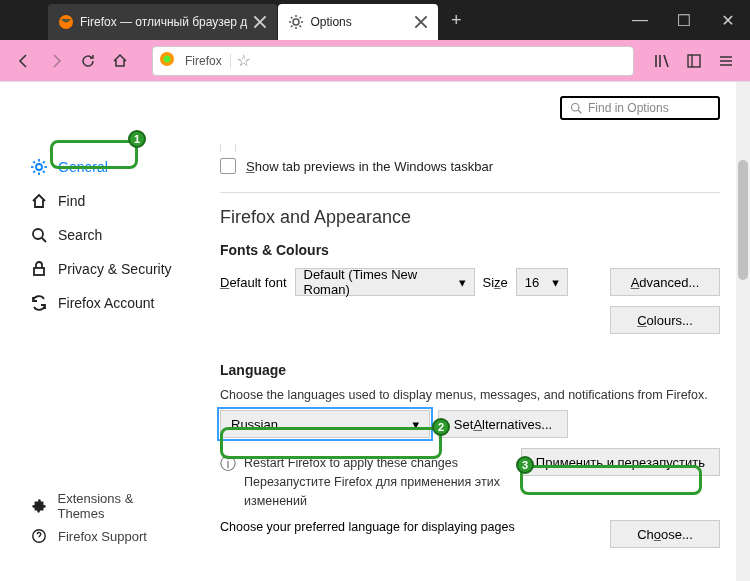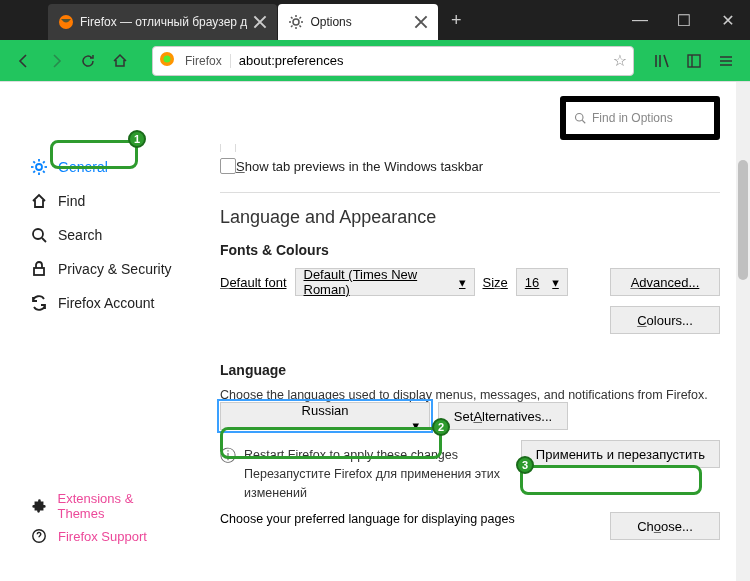--- a/index.html
+++ b/index.html
@@ -11,51 +11,51 @@
   .tab { display: flex; align-items: center; background: #3a3a3a; padding: 0 10px; height: 40px; min-width: 160px; border-top-left-radius: 4px; border-top-right-radius: 4px; margin-top: 4px; height: 36px; font-size: 12px; color: #eee; position: relative; }
   .tab.active { background: #fff; color: #222; }
   .tab .favicon { width: 16px; height: 16px; margin-right: 6px; display: flex; align-items: center; justify-content: center; }
   .tab .tab-label { flex: 1; white-space: nowrap; overflow: hidden; text-overflow: ellipsis; }
   .tab .tab-close { width: 14px; height: 14px; margin-left: 6px; }
   .newtab { width: 36px; display: flex; align-items: center; justify-content: center; color: #ccc; font-size: 18px; }
   .window-controls { margin-left: auto; display: flex; }
   .win-btn { width: 44px; display: flex; align-items: center; justify-content: center; color: #ccc; }
 
   
-  .toolbar { height: 42px; display: flex; align-items: center; gap: 4px; padding: 0 10px; border-bottom: 1px solid #ddd; background: #22c55e; }
+  .toolbar { height: 42px; display: flex; align-items: center; gap: 4px; padding: 0 10px; border-bottom: 1px solid #ddd; background: #f9a8d4; }
   .tb-btn { width: 28px; height: 28px; display: flex; align-items: center; justify-content: center; color: #333; border-radius: 4px; }
   .urlbar { flex: 1; height: 30px; border: 1px solid #ccc; border-radius: 4px; background: #fff; display: flex; align-items: center; margin: 0 10px 0 14px; }
   .urlbar .ff-icon { width: 20px; height: 20px; margin: 0 6px; }
   .urlbar .ff-label { font-size: 12px; color: #555; padding-right: 8px; border-right: 1px solid #ddd; }
   .urlbar input { border: none; outline: none; flex: 1; font-size: 13px; padding: 0 8px; background: transparent; }
   .urlbar .star { width: 26px; color: #888; text-align: center; }
 
   
   .content { display: flex; height: calc(100% - 82px); position: relative; }
   .sidebar { width: 190px; padding: 68px 0 10px 20px; display: flex; flex-direction: column; }
   .side-item { display: flex; align-items: center; height: 34px; padding: 0 10px; font-size: 14px; color: #222; border-radius: 4px; gap: 10px; cursor: pointer; }
   .side-item.selected { color: #0a84ff; position: relative; }
   .side-item .side-icon { width: 18px; height: 18px; display: flex; align-items: center; justify-content: center; }
   .sidebar-bottom { margin-top: auto; padding-bottom: 20px; }
-  .sidebar-bottom .side-item { font-size: 13px; color: #ec4899; height: 30px; }
+  .sidebar-bottom .side-item { font-size: 13px; color: #404040; height: 30px; }
 
   .main { flex: 1; padding: 14px 30px 0 30px; position: relative; overflow: hidden; }
 
-  .find-box { position: absolute; top: 14px; right: 30px; width: 160px; height: 44px; border: 6px solid #000000; border-radius: 3px; display: flex; align-items: center; padding: 0 8px; color: #888; font-size: 12px; gap: 6px; background: #fff; }
-
-  .ck-row { display: flex; align-items: center; gap: 0; margin-bottom: 6px; font-size: 13px; color: #222; }
+  .find-box { position: absolute; top: 14px; right: 30px; width: 160px; height: 24px; border: 2px solid #000000; border-radius: 3px; display: flex; align-items: center; padding: 0 8px; color: #888; font-size: 12px; gap: 6px; background: #fff; }
+
+  .ck-row { display: flex; align-items: center; gap: 10px; margin-bottom: 6px; font-size: 13px; color: #222; }
   .ck { width: 16px; height: 16px; border: 1px solid #999; border-radius: 2px; background: #fff; }
 
   hr.sep { border: 0; border-top: 1px solid #ddd; margin: 18px 0 14px; }
 
   h2.section { font-size: 18px; font-weight: 400; color: #333; margin: 6px 0 14px; }
   .subhead { font-size: 14px; font-weight: 700; color: #222; margin-bottom: 10px; }
-  .desc { font-size: 12.5px; color: #333; margin-bottom: 0; }
-
-  .font-row { display: flex; align-items: center; gap: 8px; font-size: 13px; text-decoration: underline; }
+  .desc { font-size: 12.5px; color: #333; margin-bottom: 8px; }
+
+  .font-row { display: flex; align-items: center; gap: 8px; font-size: 13px; }
   .sel { background: #eee; border: 1px solid #ccc; height: 28px; display: flex; align-items: center; padding: 0 8px; gap: 6px; font-size: 13px; }
   .sel .chev { margin-left: auto; }
   .btn { background: #eee; border: 1px solid #ccc; height: 28px; padding: 0 14px; font-size: 13px; display: inline-flex; align-items: center; justify-content: center; min-width: 110px; }
   .btn-row-right { display: flex; justify-content: flex-end; margin-top: 10px; }
 
   .lang-row { display: flex; align-items: center; gap: 8px; }
   .lang-select { background: #eee; border: 1px solid #ccc; height: 28px; width: 210px; display: flex; align-items: center; padding: 0 10px; font-size: 13px; }
   .lang-select .chev { margin-left: auto; }
 
   .restart-block { display: flex; align-items: flex-start; gap: 6px; margin-top: 10px; }
@@ -149,21 +149,20 @@
       </svg>
   </div>
   <div class="urlbar">
     <span class="ff-icon">
       <svg viewBox="0 0 16 16" width="16" height="16">
           <circle cx="8" cy="8" r="7" fill="#ff9500"></circle>
           <circle cx="8" cy="8" r="3.5" fill="#5e3"></circle>
         </svg>
     </span>
     <span class="ff-label">Firefox</span>
-    <input value="about:preferences" style="">
     <span class="star">☆</span>
   </div>
   <div class="tb-btn">
     <svg width="16" height="16" viewBox="0 0 16 16">
         <path d="M2 2v12M6 2v12M10 2l4 12" stroke="#333" stroke-width="1.6" fill="none"></path>
       </svg>
   </div>
   <div class="tb-btn">
     <svg width="16" height="16" viewBox="0 0 16 16">
         <rect x="2" y="2" width="12" height="12" fill="none" stroke="#333" stroke-width="1.4"></rect>
@@ -268,21 +267,21 @@
       <span class="ck"></span>
       <span style="visibility:hidden">x</span>
     </div>
     <div class="ck-row">
       <span class="ck"></span>
       <span><span class="und">S</span><span>how tab previews in the Windows taskbar</span></span>
     </div>
 
     <hr class="sep">
 
-    <h2 class="section">Language and Appearance</h2>
+    <h2 class="section">Firefox and Appearance</h2>
     <div class="subhead">Fonts &amp; Colours</div>
 
     <div class="font-row">
       <span><span class="und">D</span><span>efault font</span></span>
       <div class="sel" style="width:180px">
         <span>Default (Times New Roman)</span>
         <span class="chev">▾</span>
       </div>
       <span><span>Si</span><span class="und">z</span><span>e</span></span>
       <div class="sel" style="width:52px">
@@ -299,21 +298,21 @@
           <span class="und">C</span>
           <span>olours...</span>
         </div>
     </div>
 
     <div style="height:28px"></div>
     <div class="subhead">Language</div>
     <div class="desc">Choose the languages used to display menus, messages, and notifications from Firefox.</div>
 
     <div class="lang-row">
-      <div class="lang-select" style="outline:2px solid #3aa0ff; outline-offset:1px;flex-direction:column;">
+      <div class="lang-select" style="outline:2px solid #3aa0ff; outline-offset:1px;">
         <span>Russian</span>
         <span class="chev">▾</span>
       </div>
       <div class="btn" style="min-width:130px">
           <span>Set </span>
           <span class="und">A</span>
           <span>lternatives...</span>
         </div>
     </div>
 

